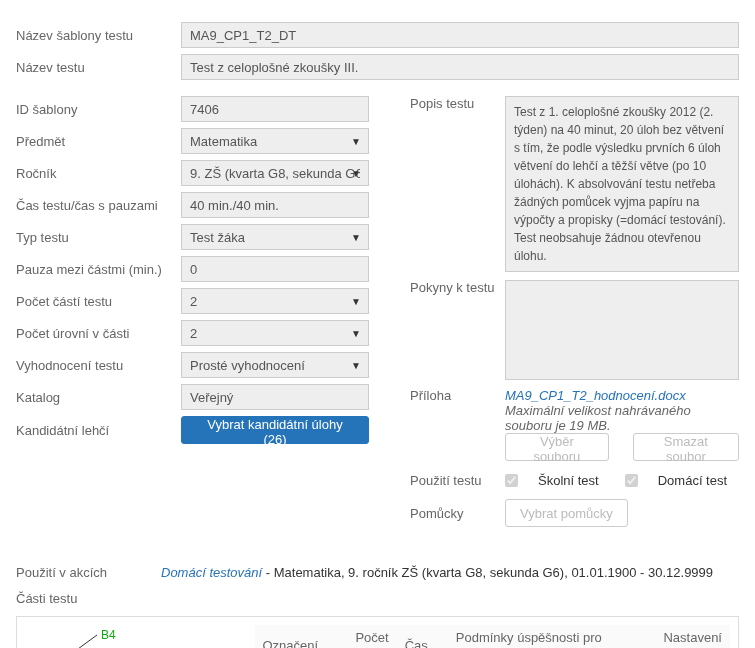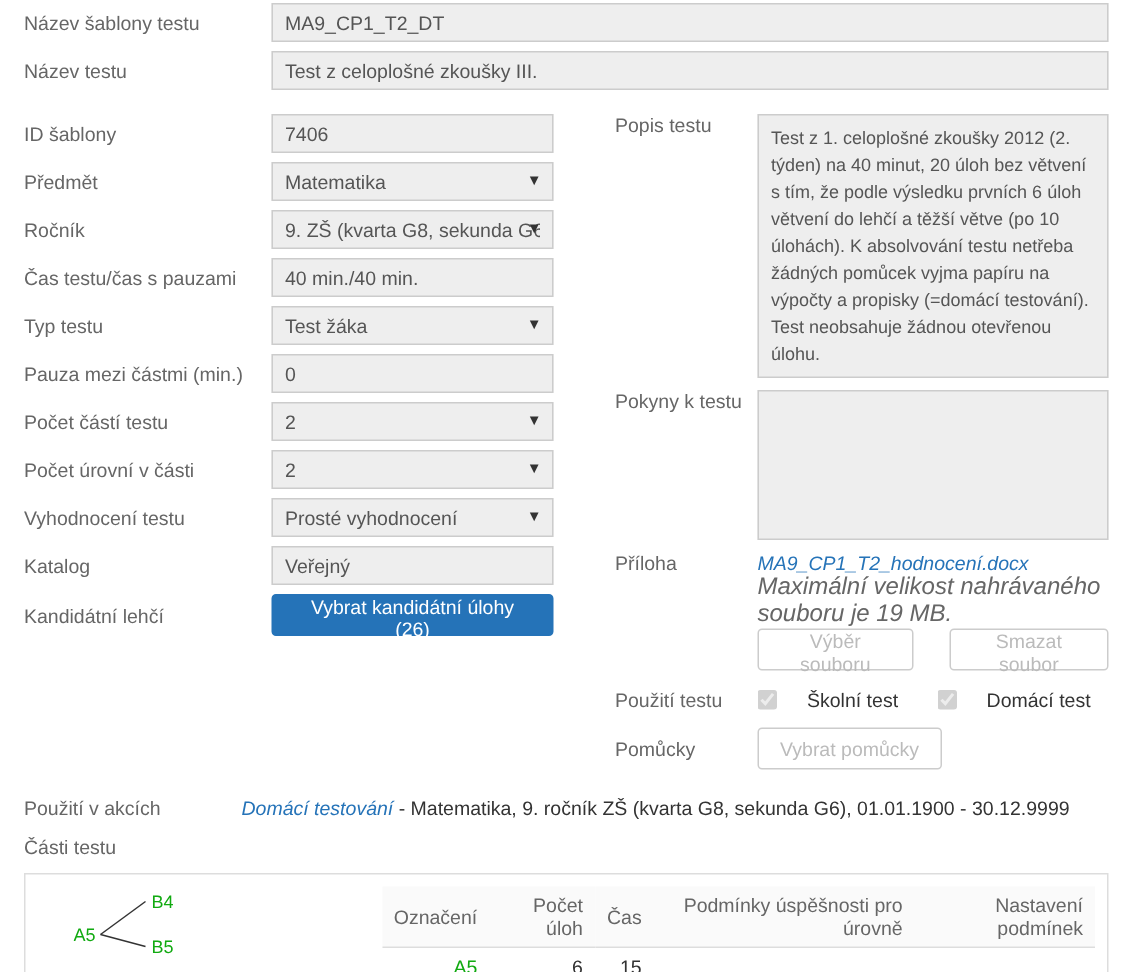--- a/index.html
+++ b/index.html
@@ -4,21 +4,21 @@
   <style>
     * { box-sizing: border-box; margin: 0; padding: 0; }
     body {
       font-family: Arial, Helvetica, sans-serif;
       font-size: 13px;
       color: #333;
       background: #fff;
       width: 755px;
     }
     .form-area {
-      padding: 2px 16px;
+      padding: 22px 16px;
     }
     .row {
       display: flex;
       align-items: center;
       margin-bottom: 6px;
       min-height: 26px;
     }
     .label {
       width: 165px;
       color: #666;
@@ -106,21 +106,21 @@
       cursor: default;
     }
     .link {
       color: #2573b8;
       text-decoration: none;
       font-style: italic;
     }
     .small-note {
       font-style: italic;
       color: #666;
-      font-size: 16px;
+      font-size: 13px;
     }
     .btn-row { display: flex; gap: 24px; margin-top: 0; }
     .checkbox-row {
       display: flex;
       align-items: center;
       gap: 18px;
     }
     .checkbox-row input { margin-right: 2px; }
     .section-used {
       padding: 4px 16px 10px 16px;

